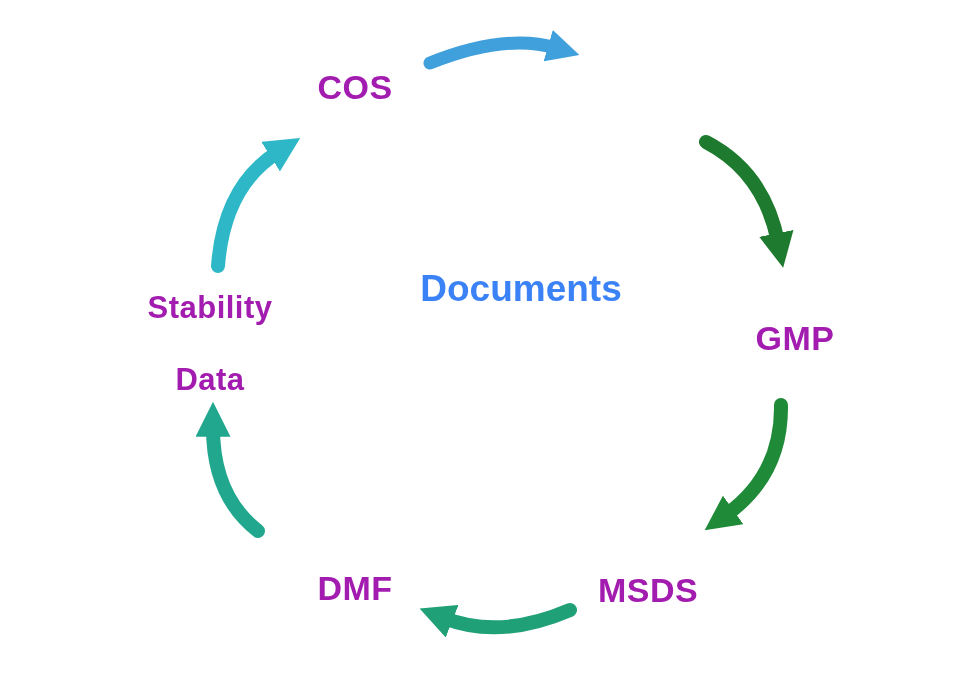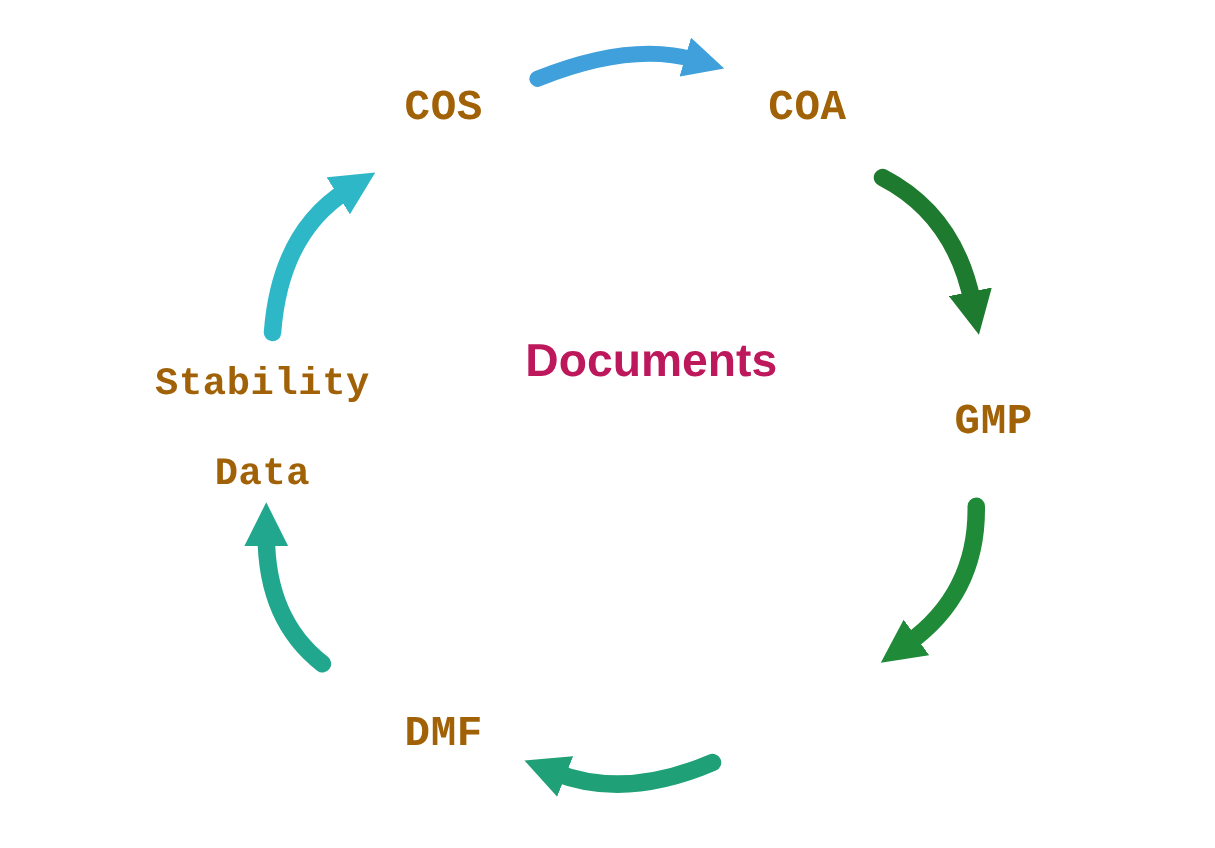--- a/index.html
+++ b/index.html
@@ -24,34 +24,33 @@
   }
   .arrow-path {
     fill: none;
     stroke-linecap: round;
   }
   .node-label {
     position: absolute;
     transform: translate(-50%, -50%);
     font-weight: bold;
     font-size: 34px;
-    color: #a16207;
+    color: #a21caf;
     letter-spacing: 0.5px;
     white-space: nowrap;
-    font-family: Liberation Mono, monospace;
   }
   .node-label.small {
     font-size: 31px;
   }
   .center-text {
     position: absolute;
     transform: translate(-50%, -50%);
     font-weight: bold;
     font-size: 37px;
-    color: #be185d;
+    color: #3b82f6;
     white-space: nowrap;
     text-align: right;
   }
 </style>
 </head>
 <body>
 
 <div class="canvas">
 
   <svg class="arrows-svg" viewBox="0 0 972 678" xmlns="http://www.w3.org/2000/svg">
@@ -84,24 +83,24 @@
 
     <path class="arrow-path" stroke-width="14" marker-end="url(#ah3)" d="M 570 610 Q 500 640 444 618" stroke="#1fa077"></path>
 
     <path class="arrow-path" stroke-width="14" marker-end="url(#ah4)" d="M 258 531 Q 213 496 213 428" stroke="#22a78f"></path>
 
     <path class="arrow-path" stroke-width="14" marker-end="url(#ah5)" d="M 218 266 Q 224 186 278 152" stroke="#2eb8c7"></path>
   </svg>
 
   <div class="node-label" style="left:355px; top:87px;">COS</div>
 
-  <div class="node-label" style="left:646px; top:87px;">COA</div>
 
   <div class="node-label" style="left:795px; top:338px;">GMP</div>
 
+  <div class="node-label" style="left:648px; top:590px;">MSDS</div>
 
   <div class="node-label" style="left:355px; top:588px;">DMF</div>
 
   <div class="node-label small" style="left:210px; top:308px;">Stability</div>
 
   <div class="node-label small" style="left:210px; top:380px;">Data</div>
 
   <div class="center-text" style="left:521px; top:289px;">Documents</div>
 
 

